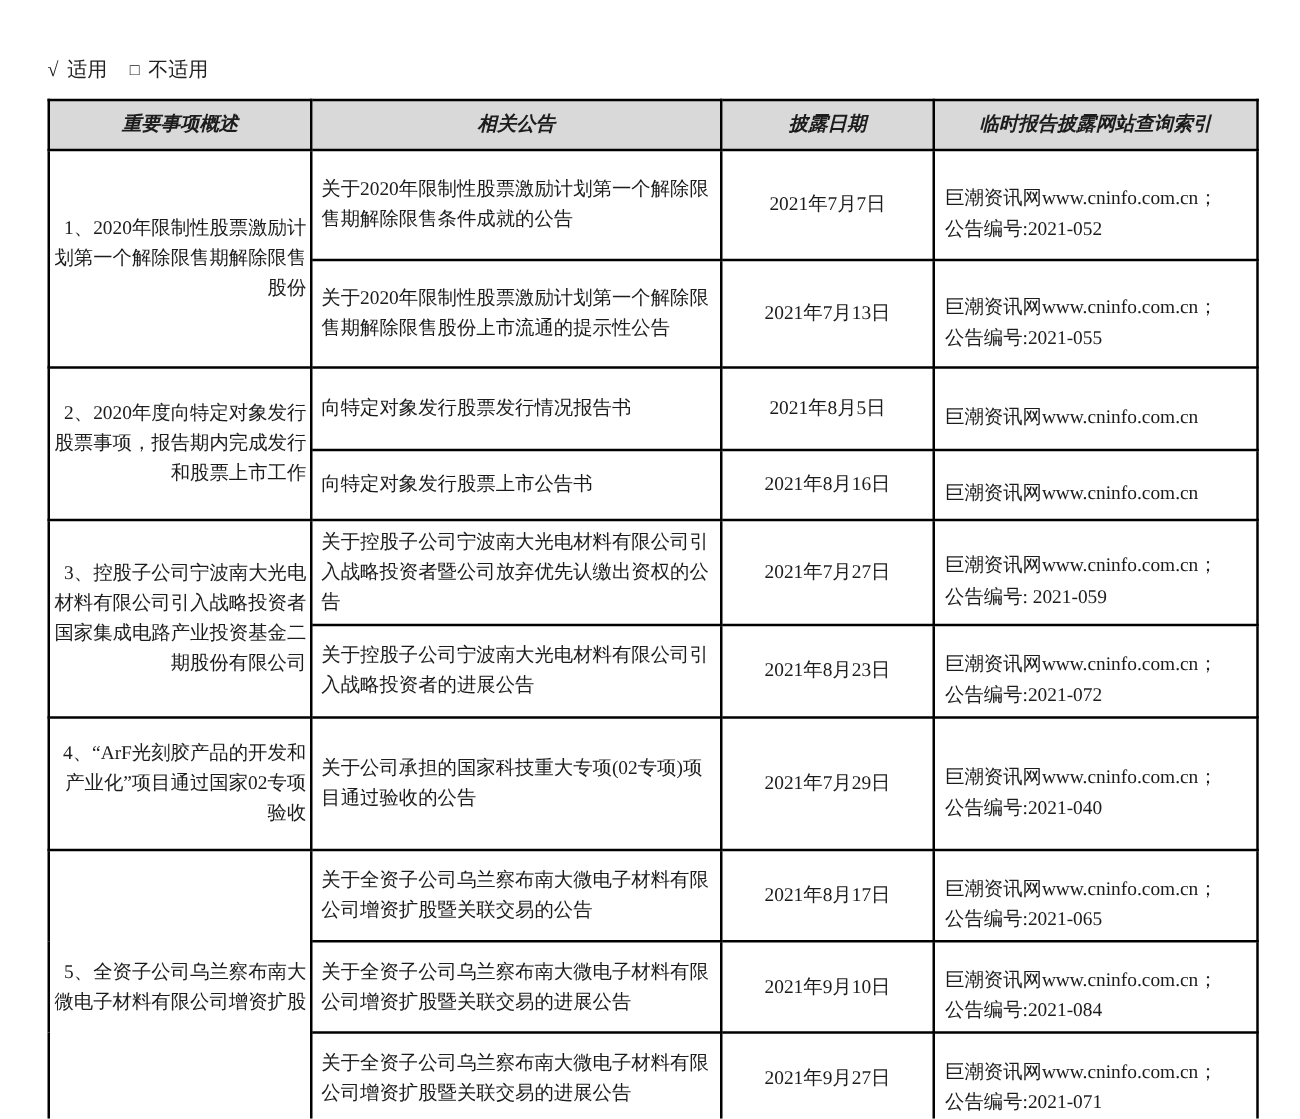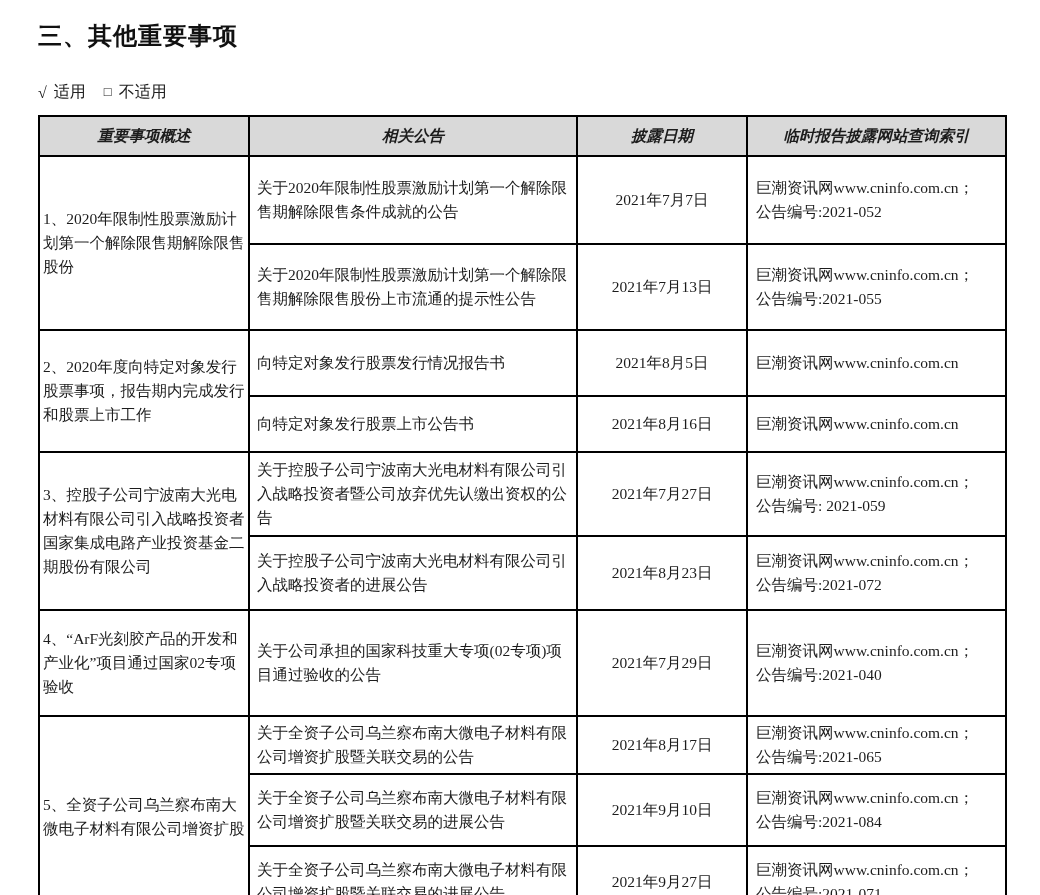--- a/index.html
+++ b/index.html
@@ -59,45 +59,44 @@
   table.matters thead th {
     background: #d9d9d9;
     font-weight: bold;
     text-align: center;
     height: 34px;
     padding: 2px 4px;
     font-size: 15.5px;
     font-style: italic;
   }
   td.summary-cell {
-    text-align: left;
+    text-align: right;
     padding: 2px 3px 2px 3px;
   }
   td.announcement-cell {
     text-align: left;
     padding: 4px 8px 4px 7px;
     border-radius: 30px;
   }
   td.date-cell {
     text-align: center;
     padding: 2px 4px;
     margin-top: 12px;
   }
   td.index-cell {
     text-align: left;
-    padding: 4px 6px 4px 8px;
+    padding: 19px 6px 4px 8px;
   }
   .idx-line { display: block; }
 </style>
 </head>
 <body>
 
 <div class="page">
 
-  <h1 class="section-title">三、其他重要事项</h1>
 
   <div class="applicability">
     <span>√</span>
     <span>适用</span>
     <span class="gap"></span>
     <span class="box-symbol">□</span>
     <span>不适用</span>
   </div>
 
   <table class="matters">

